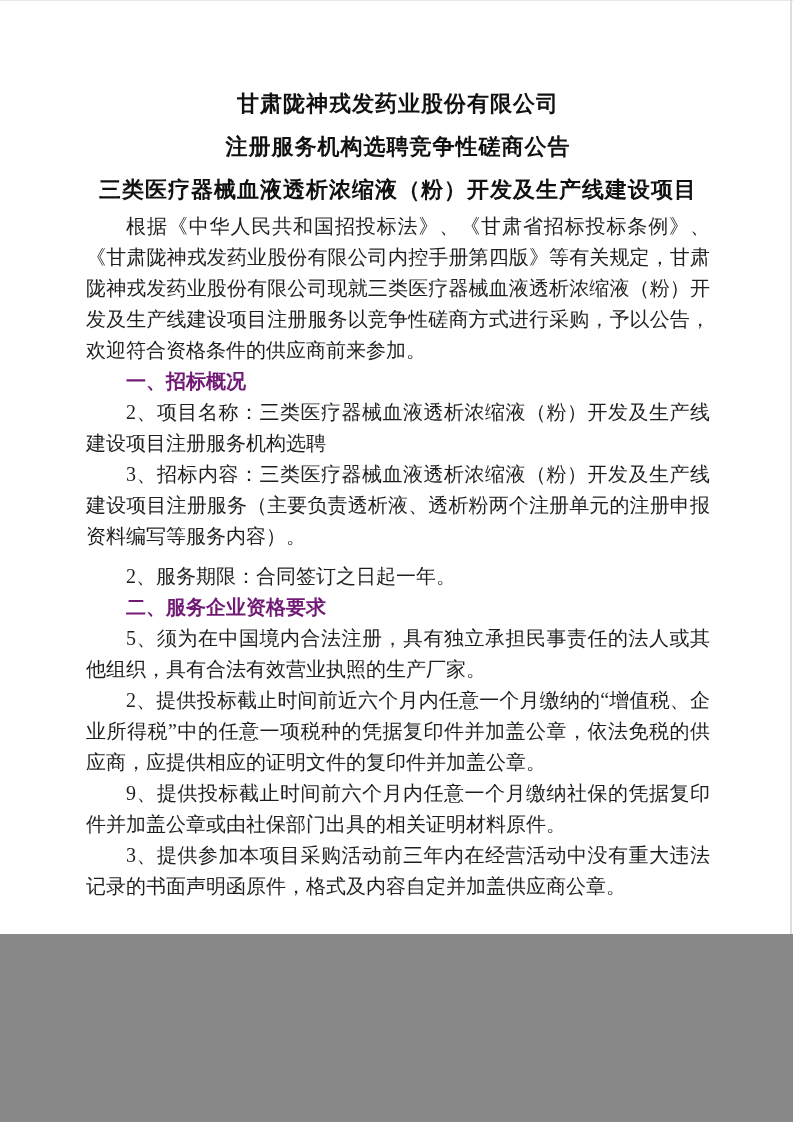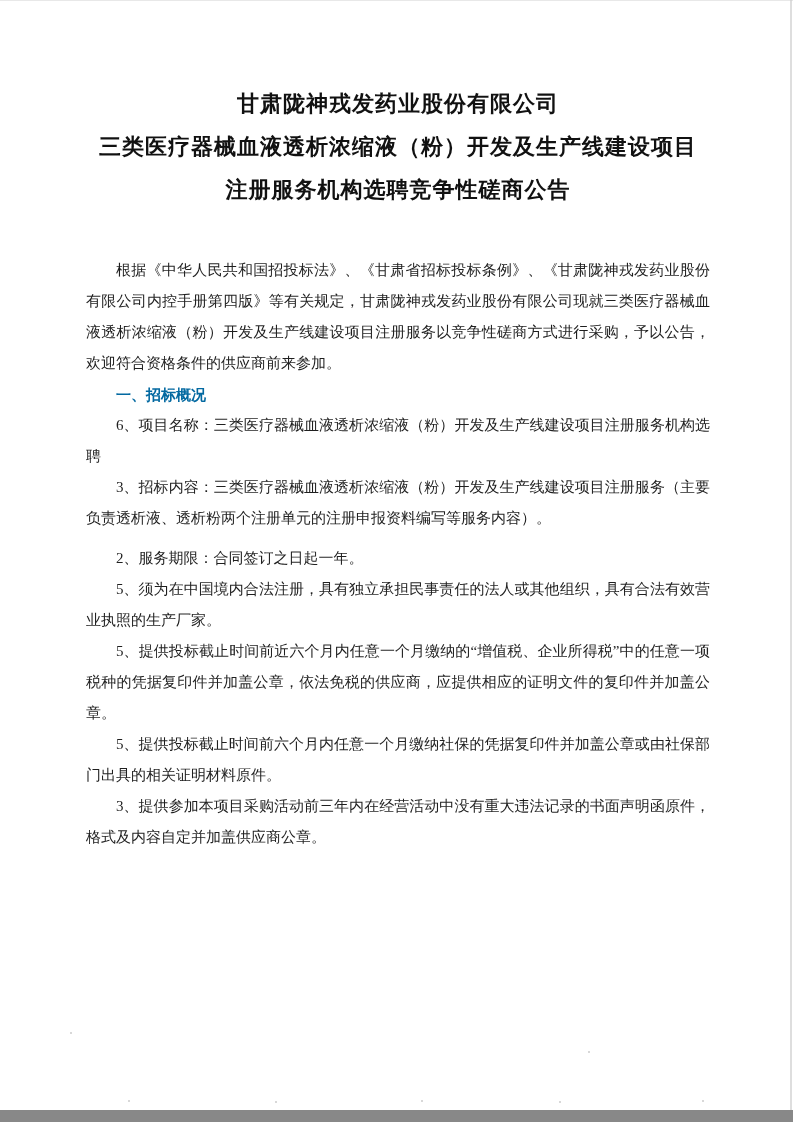--- a/index.html
+++ b/index.html
@@ -1,19 +1,19 @@
 <!DOCTYPE html>
 <html lang="zh"><head>
 <meta charset="utf-8">
 <style>
   html,body{margin:0;padding:0;}
   body{background:#888;}
   .page{
     position:relative;
-    width:793px;height:1110px;
+    width:793px;height:934px;
     margin:0 auto;
     background:#ffffff;
     overflow:hidden;
     font-family:"Liberation Serif","DejaVu Serif",serif;
     color:#1c1c1c;
   }
   .scan-edge-right{
     position:absolute;right:1px;top:0;bottom:0;width:2px;
     background:#cccccc;opacity:.65;
   }
@@ -28,32 +28,31 @@
   .doc-title .title-line{
     font-family:"Liberation Sans","DejaVu Sans",sans-serif;
     font-weight:700;
     font-size:22px;
     line-height:43px;
     text-align:center;
     letter-spacing:1px;
     color:#111111;
   }
   .doc-body{
-    margin-top:44px;
-    font-size:15px;
+    font-size:20px;
     line-height:31px;
     text-align:justify;
     text-justify:inter-ideograph;
     color:#1f1f1f;
   }
   .para{margin:0;text-indent:2em;}
   .heading{
     font-weight:700;
     font-family:"Liberation Sans","DejaVu Sans",sans-serif;
-    color:#0369a1;
+    color:#701a75;
   }
   .gap-top{margin-top:9px;}
 </style>
 </head>
 <body>
 
 <div class="page">
 
   <div class="scan-edge-top"></div>
   <div class="scan-edge-right"></div>
@@ -63,34 +62,35 @@
   <div class="speck" style="left:128px;top:1100px;"></div>
   <div class="speck" style="left:275px;top:1101px;"></div>
   <div class="speck" style="left:421px;top:1100px;"></div>
   <div class="speck" style="left:559px;top:1101px;"></div>
   <div class="speck" style="left:702px;top:1100px;"></div>
 
   <div class="content">
 
     <div class="doc-title">
       <div class="title-line">甘肃陇神戎发药业股份有限公司</div>
+      <div class="title-line">注册服务机构选聘竞争性磋商公告</div>
       <div class="title-line">三类医疗器械血液透析浓缩液（粉）开发及生产线建设项目</div>
-      <div class="title-line">注册服务机构选聘竞争性磋商公告</div>
     </div>
 
     <div class="doc-body">
 
       <p class="para">根据《中华人民共和国招投标法》、《甘肃省招标投标条例》、《甘肃陇神戎发药业股份有限公司内控手册第四版》等有关规定，甘肃陇神戎发药业股份有限公司现就三类医疗器械血液透析浓缩液（粉）开发及生产线建设项目注册服务以竞争性磋商方式进行采购，予以公告，欢迎符合资格条件的供应商前来参加。</p>
 
       <p class="para heading">一、招标概况</p>
-      <p class="para">6、项目名称：三类医疗器械血液透析浓缩液（粉）开发及生产线建设项目注册服务机构选聘</p>
+      <p class="para">2、项目名称：三类医疗器械血液透析浓缩液（粉）开发及生产线建设项目注册服务机构选聘</p>
       <p class="para">3、招标内容：三类医疗器械血液透析浓缩液（粉）开发及生产线建设项目注册服务（主要负责透析液、透析粉两个注册单元的注册申报资料编写等服务内容）。</p>
       <p class="para gap-top">2、服务期限：合同签订之日起一年。</p>
 
+      <p class="para heading">二、服务企业资格要求</p>
       <p class="para">5、须为在中国境内合法注册，具有独立承担民事责任的法人或其他组织，具有合法有效营业执照的生产厂家。</p>
-      <p class="para">5、提供投标截止时间前近六个月内任意一个月缴纳的“增值税、企业所得税”中的任意一项税种的凭据复印件并加盖公章，依法免税的供应商，应提供相应的证明文件的复印件并加盖公章。</p>
-      <p class="para">5、提供投标截止时间前六个月内任意一个月缴纳社保的凭据复印件并加盖公章或由社保部门出具的相关证明材料原件。</p>
+      <p class="para">2、提供投标截止时间前近六个月内任意一个月缴纳的“增值税、企业所得税”中的任意一项税种的凭据复印件并加盖公章，依法免税的供应商，应提供相应的证明文件的复印件并加盖公章。</p>
+      <p class="para">9、提供投标截止时间前六个月内任意一个月缴纳社保的凭据复印件并加盖公章或由社保部门出具的相关证明材料原件。</p>
       <p class="para">3、提供参加本项目采购活动前三年内在经营活动中没有重大违法记录的书面声明函原件，格式及内容自定并加盖供应商公章。</p>
 
     </div>
 
   </div>
 </div>
 
 </body></html>

